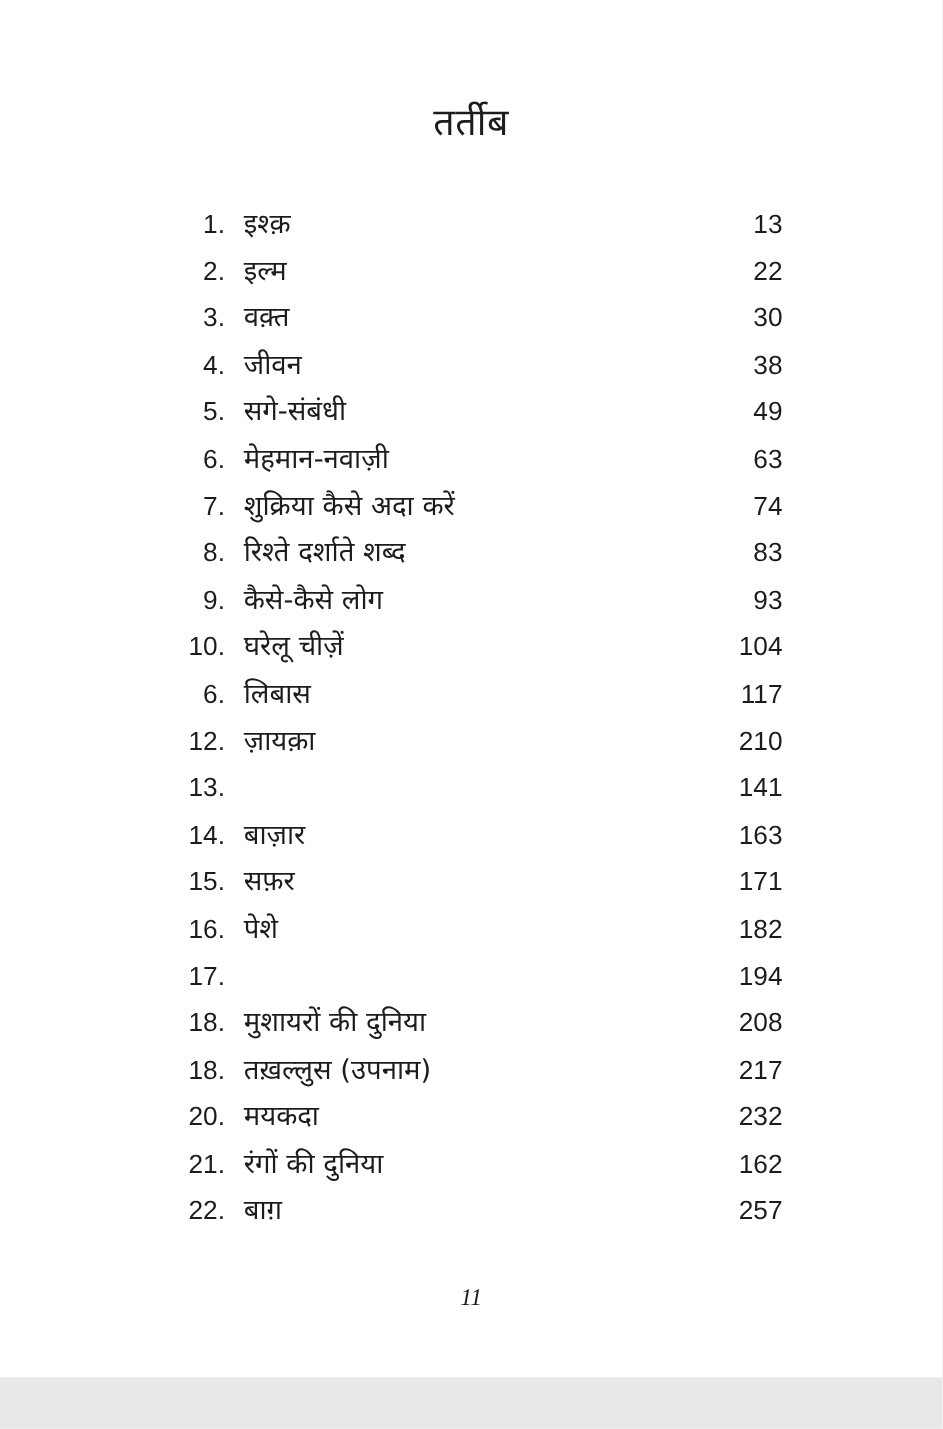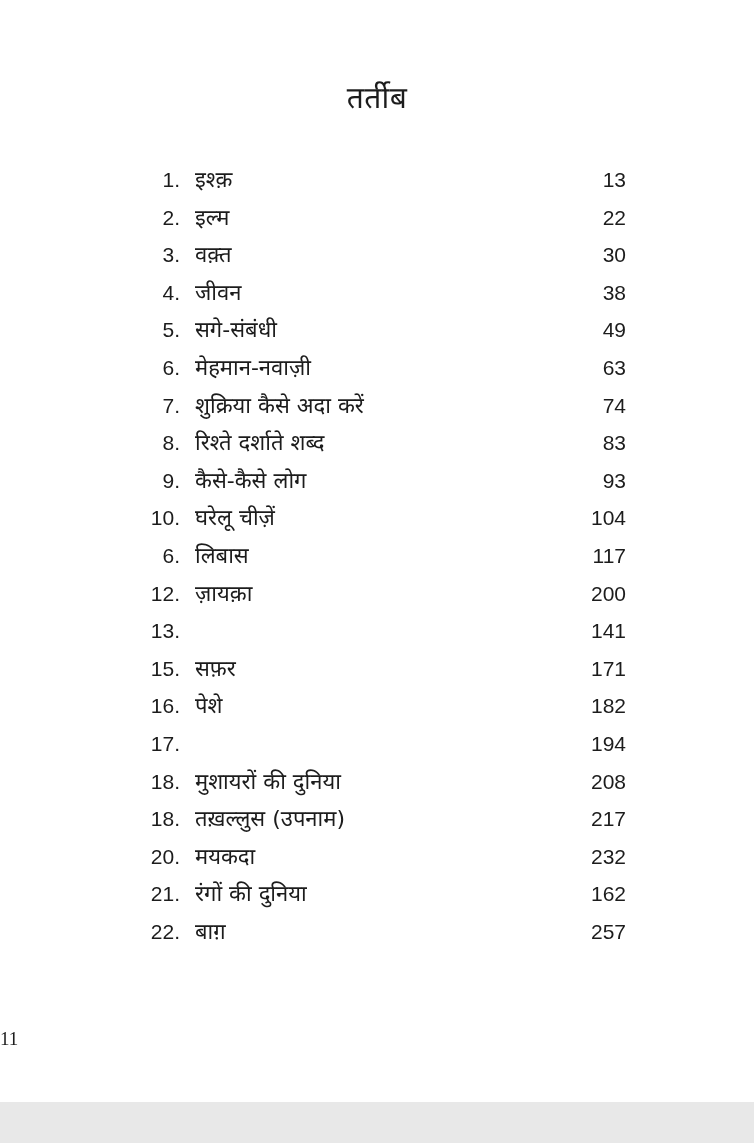--- a/index.html
+++ b/index.html
@@ -59,22 +59,24 @@
     margin-left: auto;
     text-align: right;
     font-size: 21px;
     font-family: "Liberation Sans", sans-serif;
   }
   .folio {
     position: absolute;
     bottom: 52px;
     left: 0;
     right: 0;
+    text-align: center;
     font-size: 19px;
     font-family: "Liberation Serif", serif;
+    font-style: italic;
   }
 </style>
 </head>
 <body>
 
 <div class="page">
   <h1 class="title">तर्तीब</h1>
 
   <ol class="toc" id="toc-list">
     <li class="row">
@@ -139,28 +141,33 @@
 
     <li class="row">
       <span class="num">6.</span>
       <span class="chapter">लिबास</span>
       <span class="pageno">117</span>
     </li>
 
     <li class="row">
       <span class="num">12.</span>
       <span class="chapter">ज़ायक़ा</span>
-      <span class="pageno">200</span>
+      <span class="pageno">210</span>
     </li>
 
     <li class="row">
       <span class="num">13.</span>
       <span class="pageno">141</span>
     </li>
 
+    <li class="row">
+      <span class="num">14.</span>
+      <span class="chapter">बाज़ार</span>
+      <span class="pageno">163</span>
+    </li>
 
     <li class="row">
       <span class="num">15.</span>
       <span class="chapter">सफ़र</span>
       <span class="pageno">171</span>
     </li>
 
     <li class="row">
       <span class="num">16.</span>
       <span class="chapter">पेशे</span>

